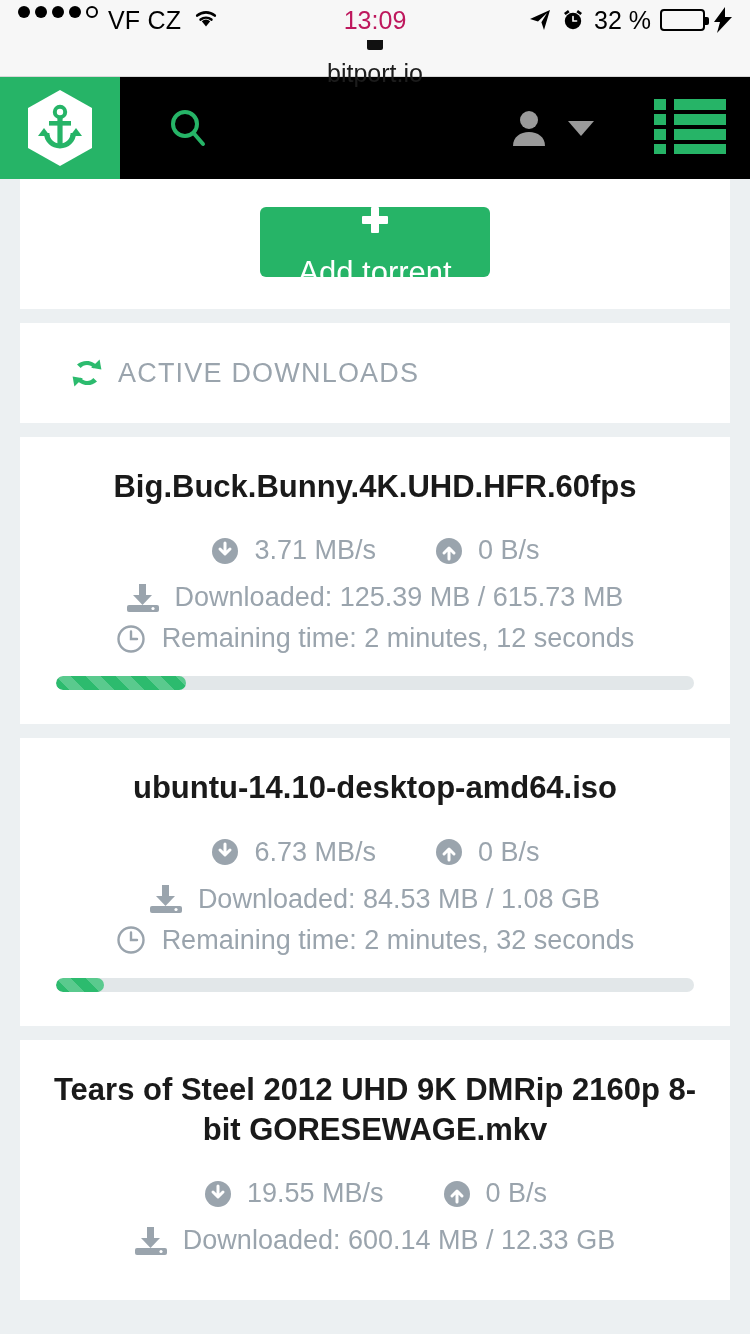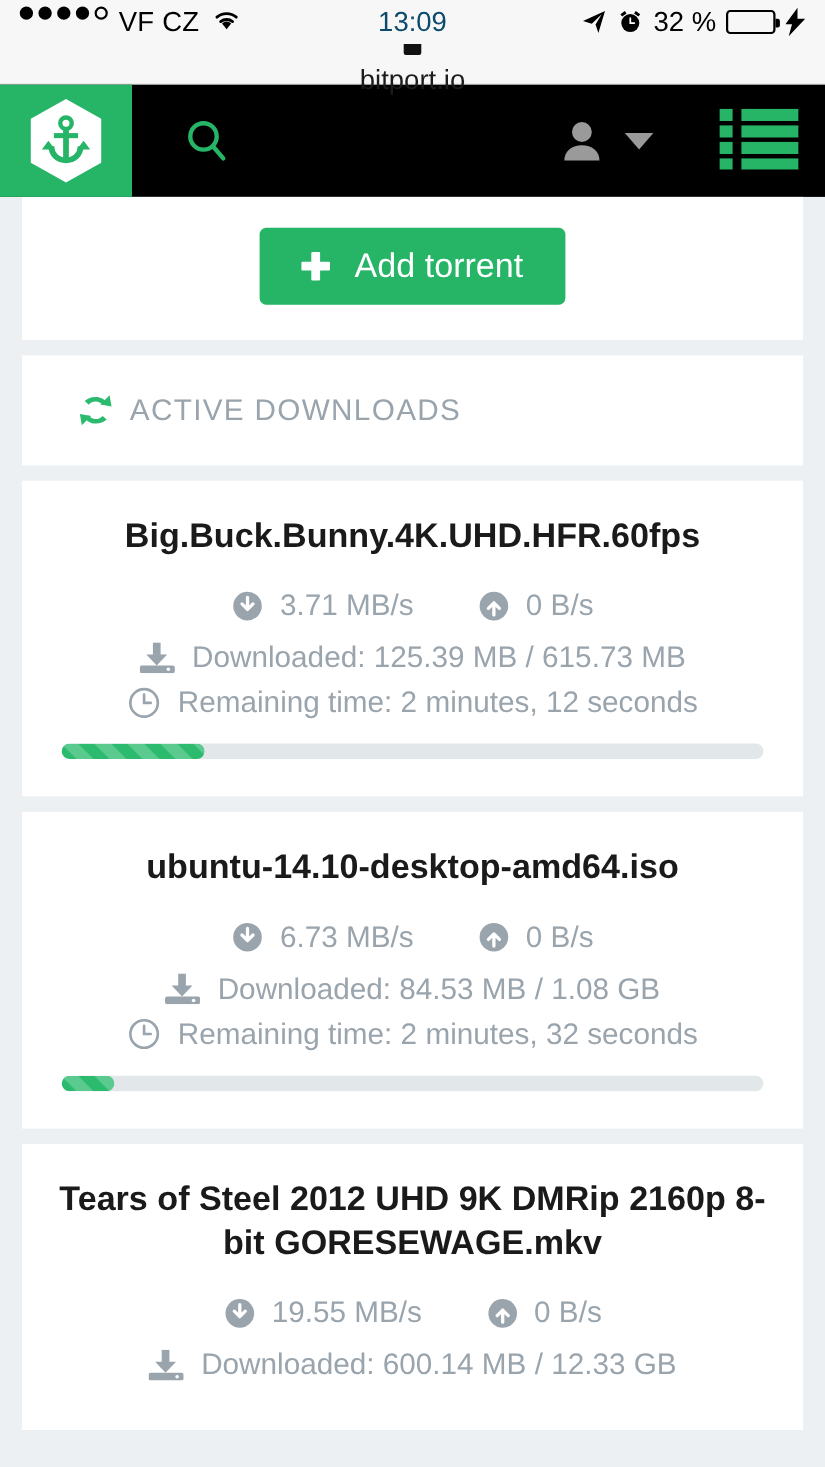--- a/index.html
+++ b/index.html
@@ -49,21 +49,21 @@
   .carrier {
     font-size: 25px;
     color: #000;
     letter-spacing: 0.2px;
   }
   .sb-time {
     position: absolute;
     left: 0; right: 0;
     text-align: center;
     font-size: 25px;
-    color: #0c4a6e;
+    color: #be185d;
     font-weight: 400;
   }
   .sb-right {
     margin-left: auto;
     display: flex;
     align-items: center;
     gap: 9px;
     z-index: 2;
   }
   .batt-pct {
@@ -173,20 +173,21 @@
     border: none;
     border-radius: 6px;
     height: 70px;
     padding: 0 38px;
     display: inline-flex;
     align-items: center;
     gap: 22px;
     font-size: 31px;
     font-family: "Liberation Sans", sans-serif;
     cursor: pointer;
+    flex-direction: column;
   }
   .plus {
     position: relative;
     width: 26px;
     height: 26px;
     flex: 0 0 auto;
   }
   .plus::before, .plus::after {
     content: "";
     position: absolute;

